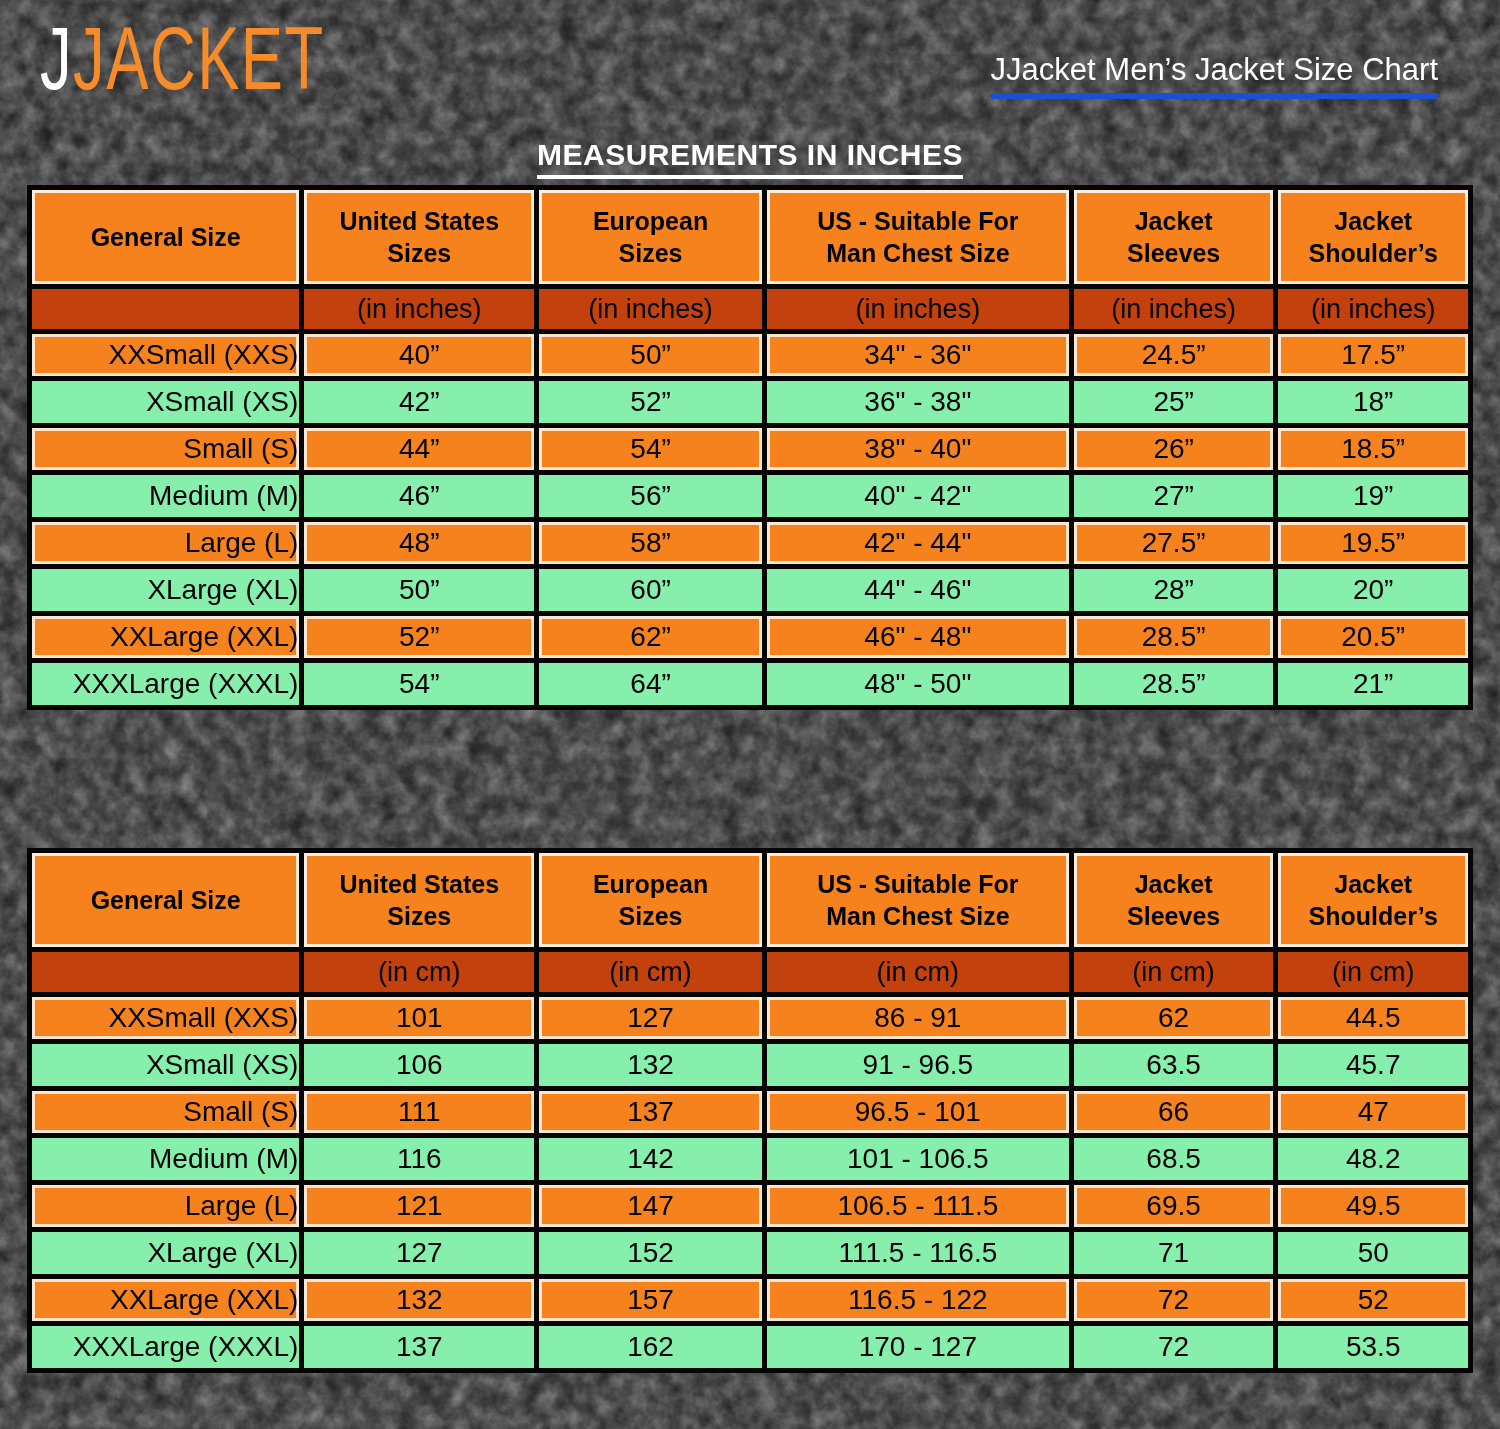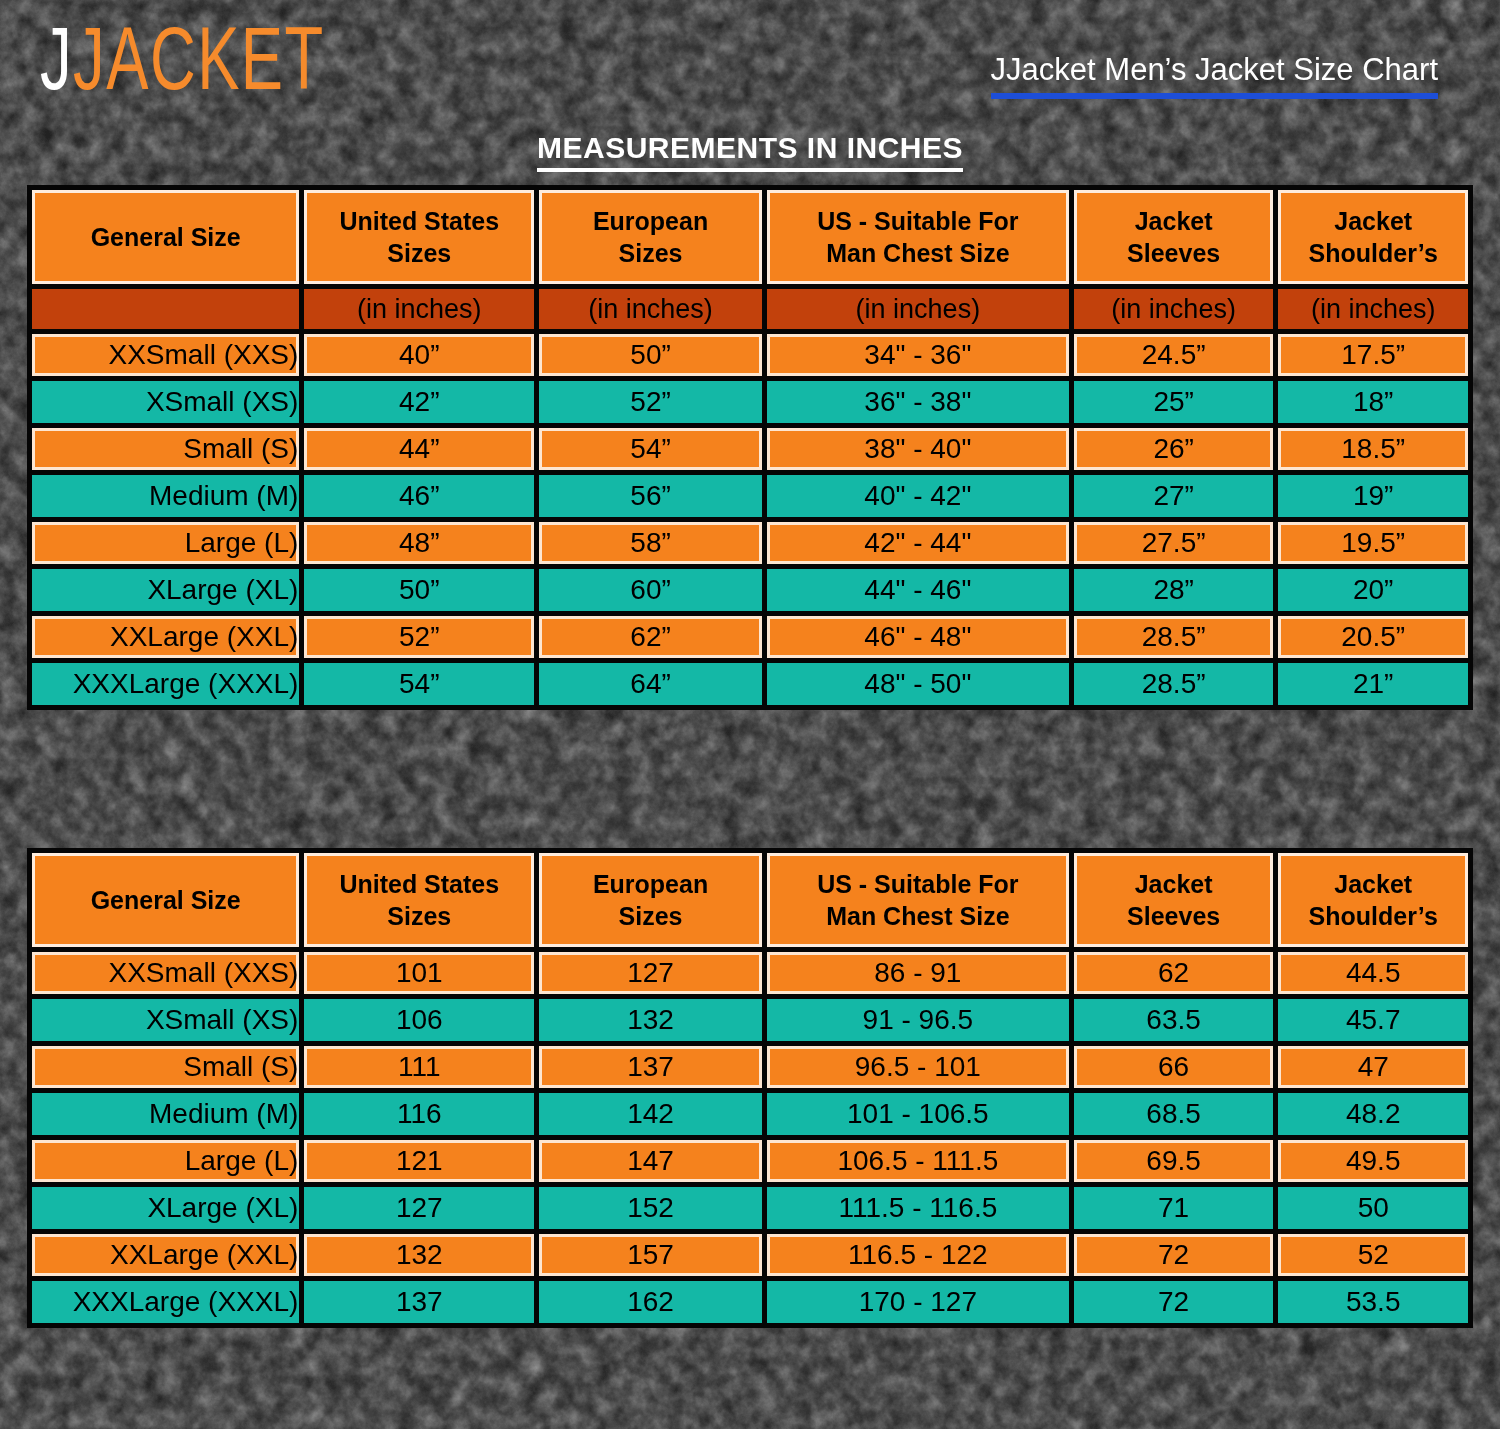--- a/index.html
+++ b/index.html
@@ -47,21 +47,21 @@
     padding-bottom: 5px;
     white-space: nowrap;
   }
 
   
   .section-title-wrap {
     position: absolute;
     left: 0; width: 1500px;
     text-align: center;
   }
-  .section-title-wrap.first  { top: 131px; }
+  .section-title-wrap.first  { top: 138px; }
   .section-title-wrap.second { top: 786px; }
   .section-title {
     display: inline-block;
     color: #ffffff;
     font-size: 30px;
     font-weight: bold;
     letter-spacing: 0.5px;
     border-bottom: 4px solid #ffffff;
     padding-bottom: 3px;
   }
@@ -102,21 +102,21 @@
   }
   .size-table tbody td {
     height: 40px;
     font-size: 28px;
   }
   .size-table tbody tr.row-orange td {
     background: #f5821d;
     box-shadow: inset 0 0 0 3px rgba(255,255,255,0.8);
   }
   .size-table tbody tr.row-white td {
-    background: #14b8a6;
+    background: #86efac;
   }
   .size-table .col-label {
     text-align: right;
     padding-left: 14px;
   }
 
   col.c1 { width: 18.9%; }
   col.c2 { width: 16.3%; }
   col.c3 { width: 15.8%; }
   col.c4 { width: 21.3%; }
@@ -274,20 +274,28 @@
 Sizes</th>
           <th>European
 Sizes</th>
           <th>US - Suitable For
 Man Chest Size</th>
           <th>Jacket
 Sleeves</th>
           <th>Jacket
 Shoulder’s</th>
         </tr>
+        <tr class="unit-row">
+          <td></td>
+          <td>(in cm)</td>
+          <td>(in cm)</td>
+          <td>(in cm)</td>
+          <td>(in cm)</td>
+          <td>(in cm)</td>
+        </tr>
       </thead>
       <tbody>
           <tr class="row-orange">
             <td class="col-label">XXSmall (XXS)</td>
             <td>101</td>
             <td>127</td>
             <td>86 - 91</td>
             <td>62</td>
             <td>44.5</td>
           </tr>

